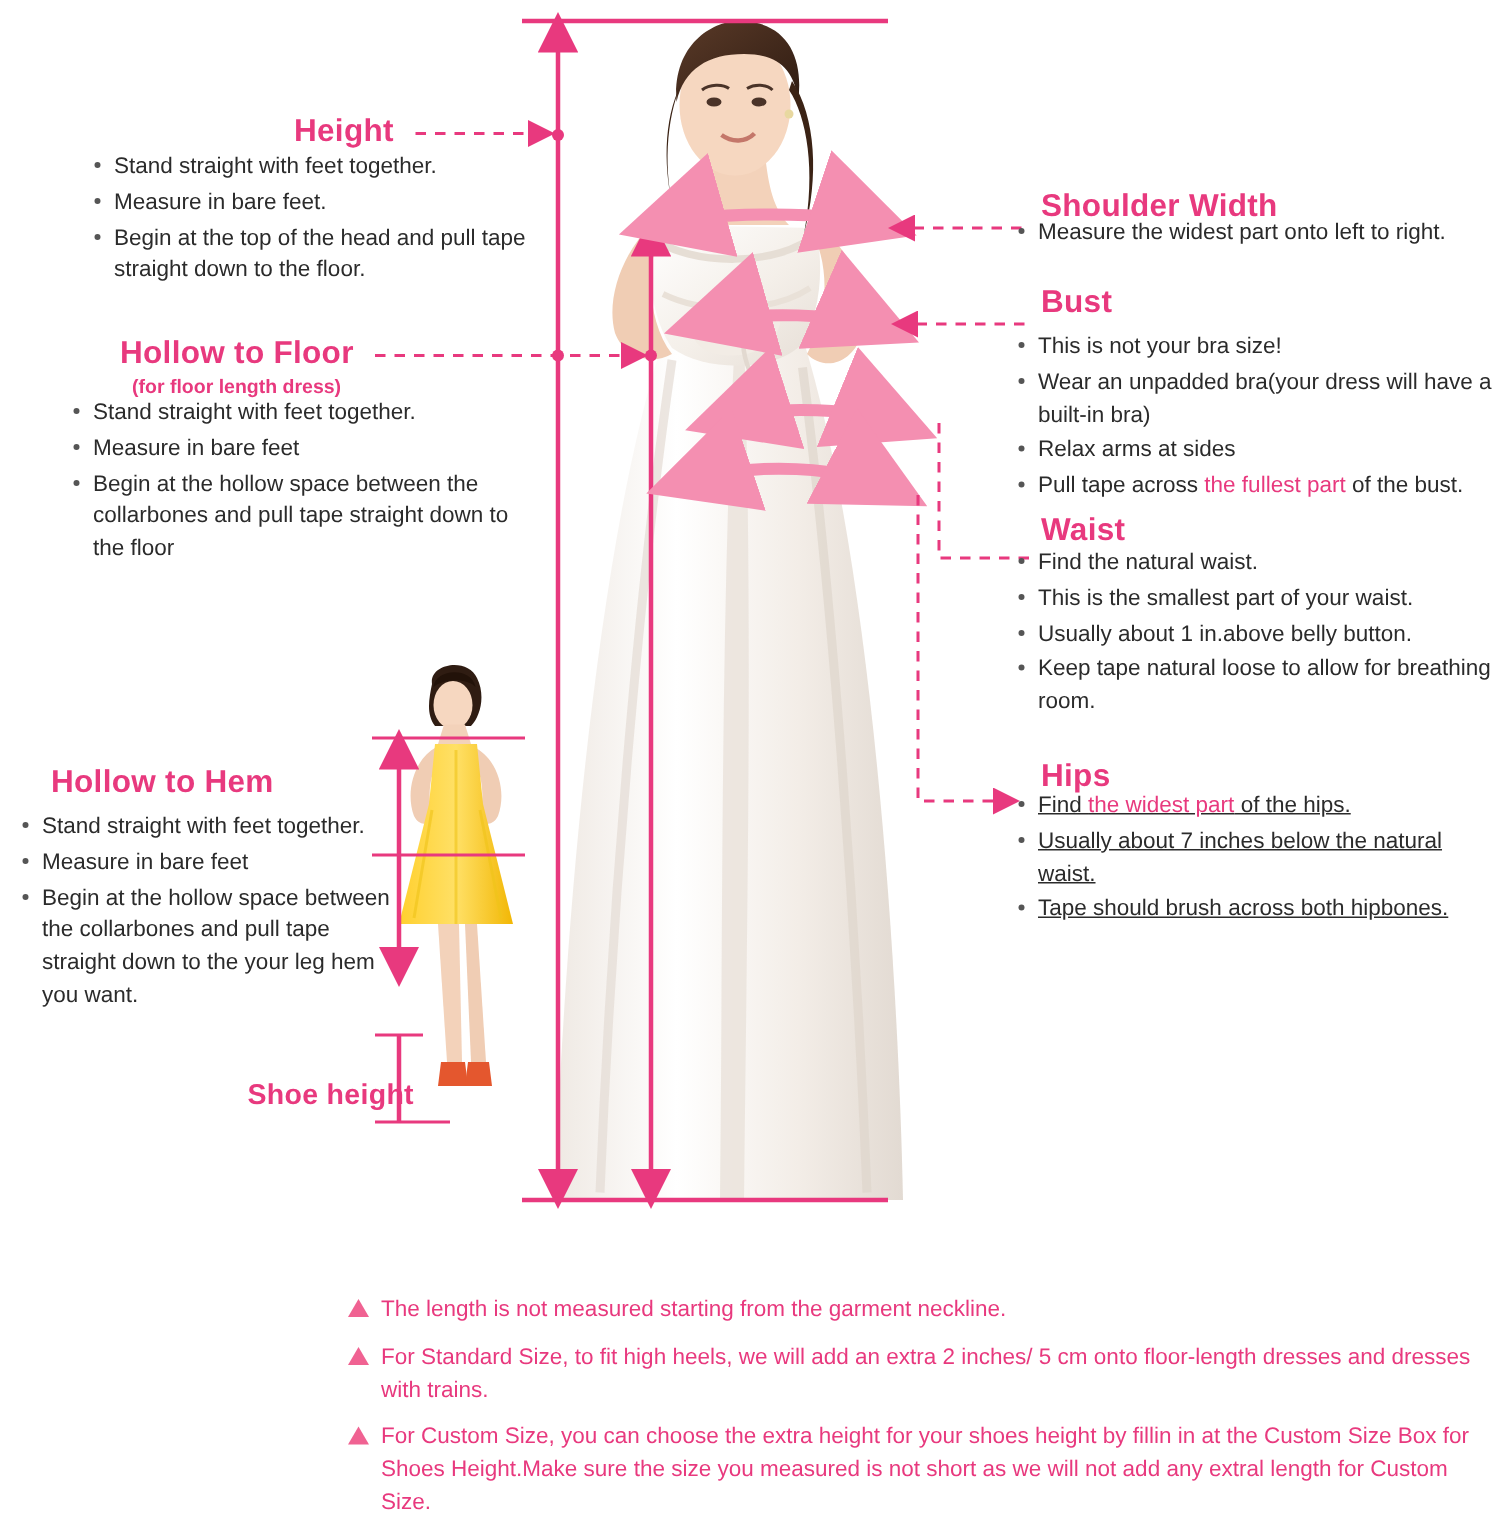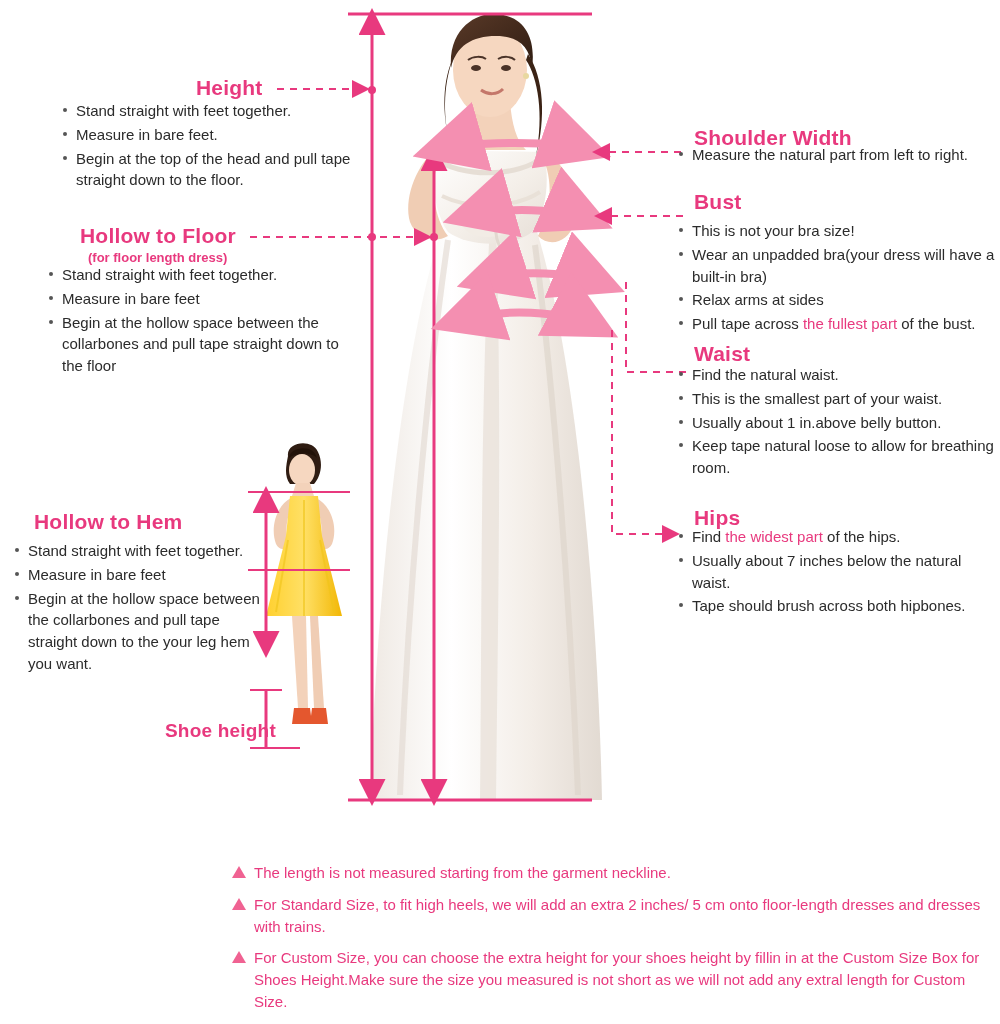--- a/index.html
+++ b/index.html
@@ -280,21 +280,21 @@
   </ul>
 
   <div class="abs" style="left:134px; top:720px;margin-left:31px;">
     <div class="heading small">Shoe height</div>
   </div>
 
   <div class="abs" style="left:694px; top:126px;">
     <div class="heading">Shoulder Width</div>
   </div>
   <ul class="abs notes wide" style="left:676px; top:144px; width:320px;">
-    <li style="max-width:320px;">Measure the natural part from left to right.</li>
+    <li style="max-width:320px;">Measure the widest part onto left to right.</li>
   </ul>
 
   <div class="abs" style="left:694px; top:190px;">
     <div class="heading">Bust</div>
   </div>
   <ul class="abs notes wide" style="left:676px; top:208px; width:320px;margin-top:12px;">
     <li>This is not your bra size!</li>
     <li>Wear an unpadded bra(your dress will have a built-in bra)</li>
     <li>Relax arms at sides</li>
     <li>Pull tape across <span class="pinkword">the fullest part</span> of the bust.</li>
@@ -306,21 +306,21 @@
   <ul class="abs notes wide" style="left:676px; top:364px; width:320px;">
     <li>Find the natural waist.</li>
     <li>This is the smallest part of your waist.</li>
     <li>Usually about 1 in.above belly button.</li>
     <li>Keep tape natural loose to allow for breathing room.</li>
   </ul>
 
   <div class="abs" style="left:694px; top:506px;">
     <div class="heading">Hips</div>
   </div>
-  <ul class="abs notes wide" style="left:676px; top:526px; width:320px;">
+  <ul class="abs notes wide" style="left:676px; top:526px; width:320px;text-decoration:underline;">
     <li>Find <span class="pinkword">the widest part</span> of the hips.</li>
     <li>Usually about 7 inches below the natural waist.</li>
     <li>Tape should brush across both hipbones.</li>
   </ul>
 
   <div class="abs footer">
     <div class="footer-row">
       <span class="tri"></span>
       <span>The length is not measured starting from the garment neckline.</span>
     </div>

